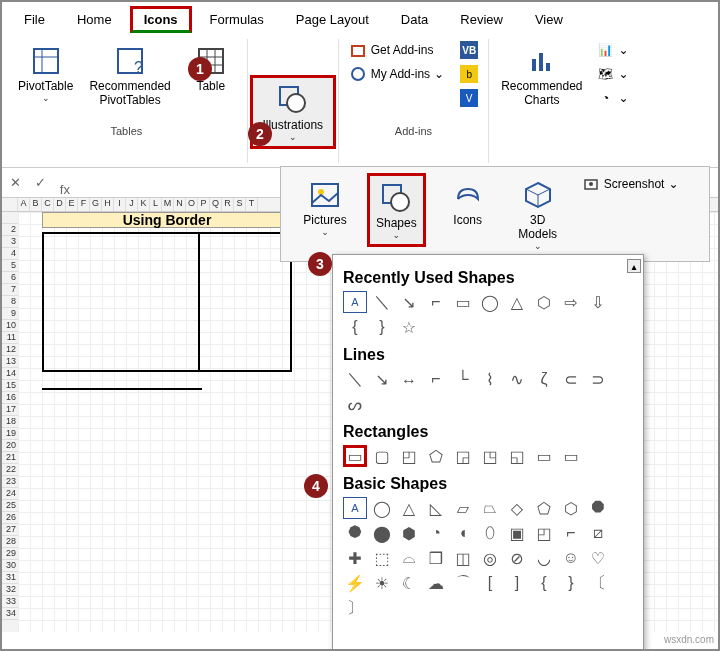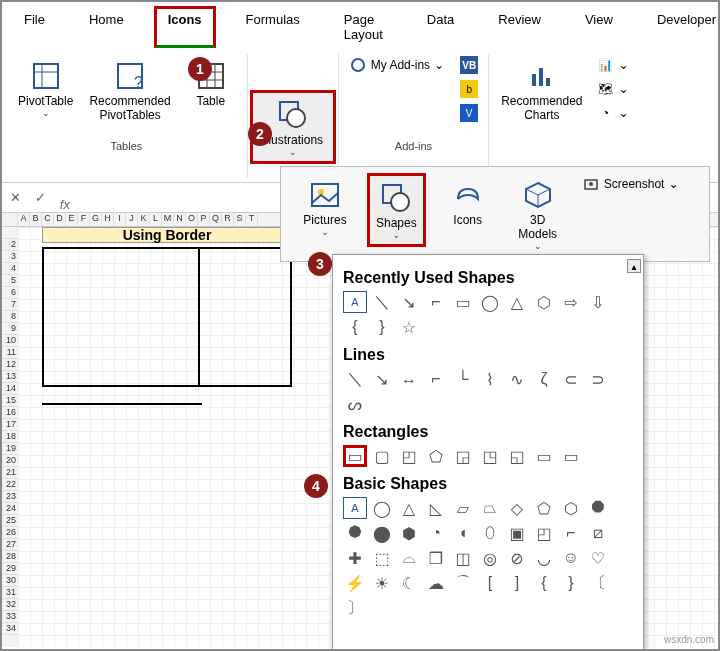--- a/index.html
+++ b/index.html
@@ -10,21 +10,21 @@
     background: #fff;
     width: 720px;
     height: 651px;
     overflow: hidden;
     position: relative;
     border: 2px solid #888;
   }
   
   .menubar {
     display: flex;
-    gap: 16px;
+    gap: 4px;
     padding: 4px 8px 0 8px;
     background: #fff;
   }
   .menubar .tab {
     padding: 6px 14px;
     cursor: pointer;
   }
   .menubar .tab.active {
     font-weight: bold;
     border: 3px solid #c00000;
@@ -185,21 +185,20 @@
 
 <div class="menubar">
   <div class="tab">File</div>
   <div class="tab">Home</div>
   <div class="tab active">Icons</div>
   <div class="tab">Formulas</div>
   <div class="tab">Page Layout</div>
   <div class="tab">Data</div>
   <div class="tab">Review</div>
   <div class="tab">View</div>
-  <div class="tab">Developer</div>
 </div>
 
 <div class="ribbon">
 
   <div class="group">
     <div class="group-items">
       <div class="big-btn">
         <div class="icon-wrap">
           <svg width="32" height="32">
               <rect x="4" y="4" width="24" height="24" fill="none" stroke="#2b579a" stroke-width="2"></rect>
@@ -248,20 +247,28 @@
         <span>Illustrations</span>
         <span class="dd">⌄</span>
       </div>
     </div>
     <div class="group-label">&nbsp;</div>
   </div>
 
   <div class="group">
     <div class="group-items">
       <div class="col-stack">
+        <div class="row">
+          <span class="ic">
+              <svg width="16" height="16">
+                <rect x="2" y="4" width="12" height="10" fill="none" stroke="#c43e1c" stroke-width="2"></rect>
+              </svg>
+            </span>
+          <span>Get Add-ins</span>
+        </div>
         <div class="row">
           <span class="ic">
               <svg width="16" height="16">
                 <circle cx="8" cy="8" r="6" fill="none" stroke="#2b579a" stroke-width="2"></circle>
               </svg>
             </span>
           <span>My Add-ins</span>
           <span class="dd">⌄</span>
         </div>
       </div>
@@ -365,21 +372,21 @@
         </span>
       <span>Screenshot</span>
       <span class="dd">⌄</span>
     </div>
   </div>
 </div>
 
 <div class="fbar">
   <span class="fx-ctrl">✕</span>
   <span class="fx-ctrl">✓</span>
-  <span class="fx-ctrl" style="font-style:italic;margin-top:13px;">fx</span>
+  <span class="fx-ctrl" style="margin-top:13px;">fx</span>
 </div>
 
 <div class="gridarea">
   <div class="col-headers">
     <span style="width:16px;"></span>
     <span>A</span>
       <span>B</span>
       <span>C</span>
       <span>D</span>
       <span>E</span>

